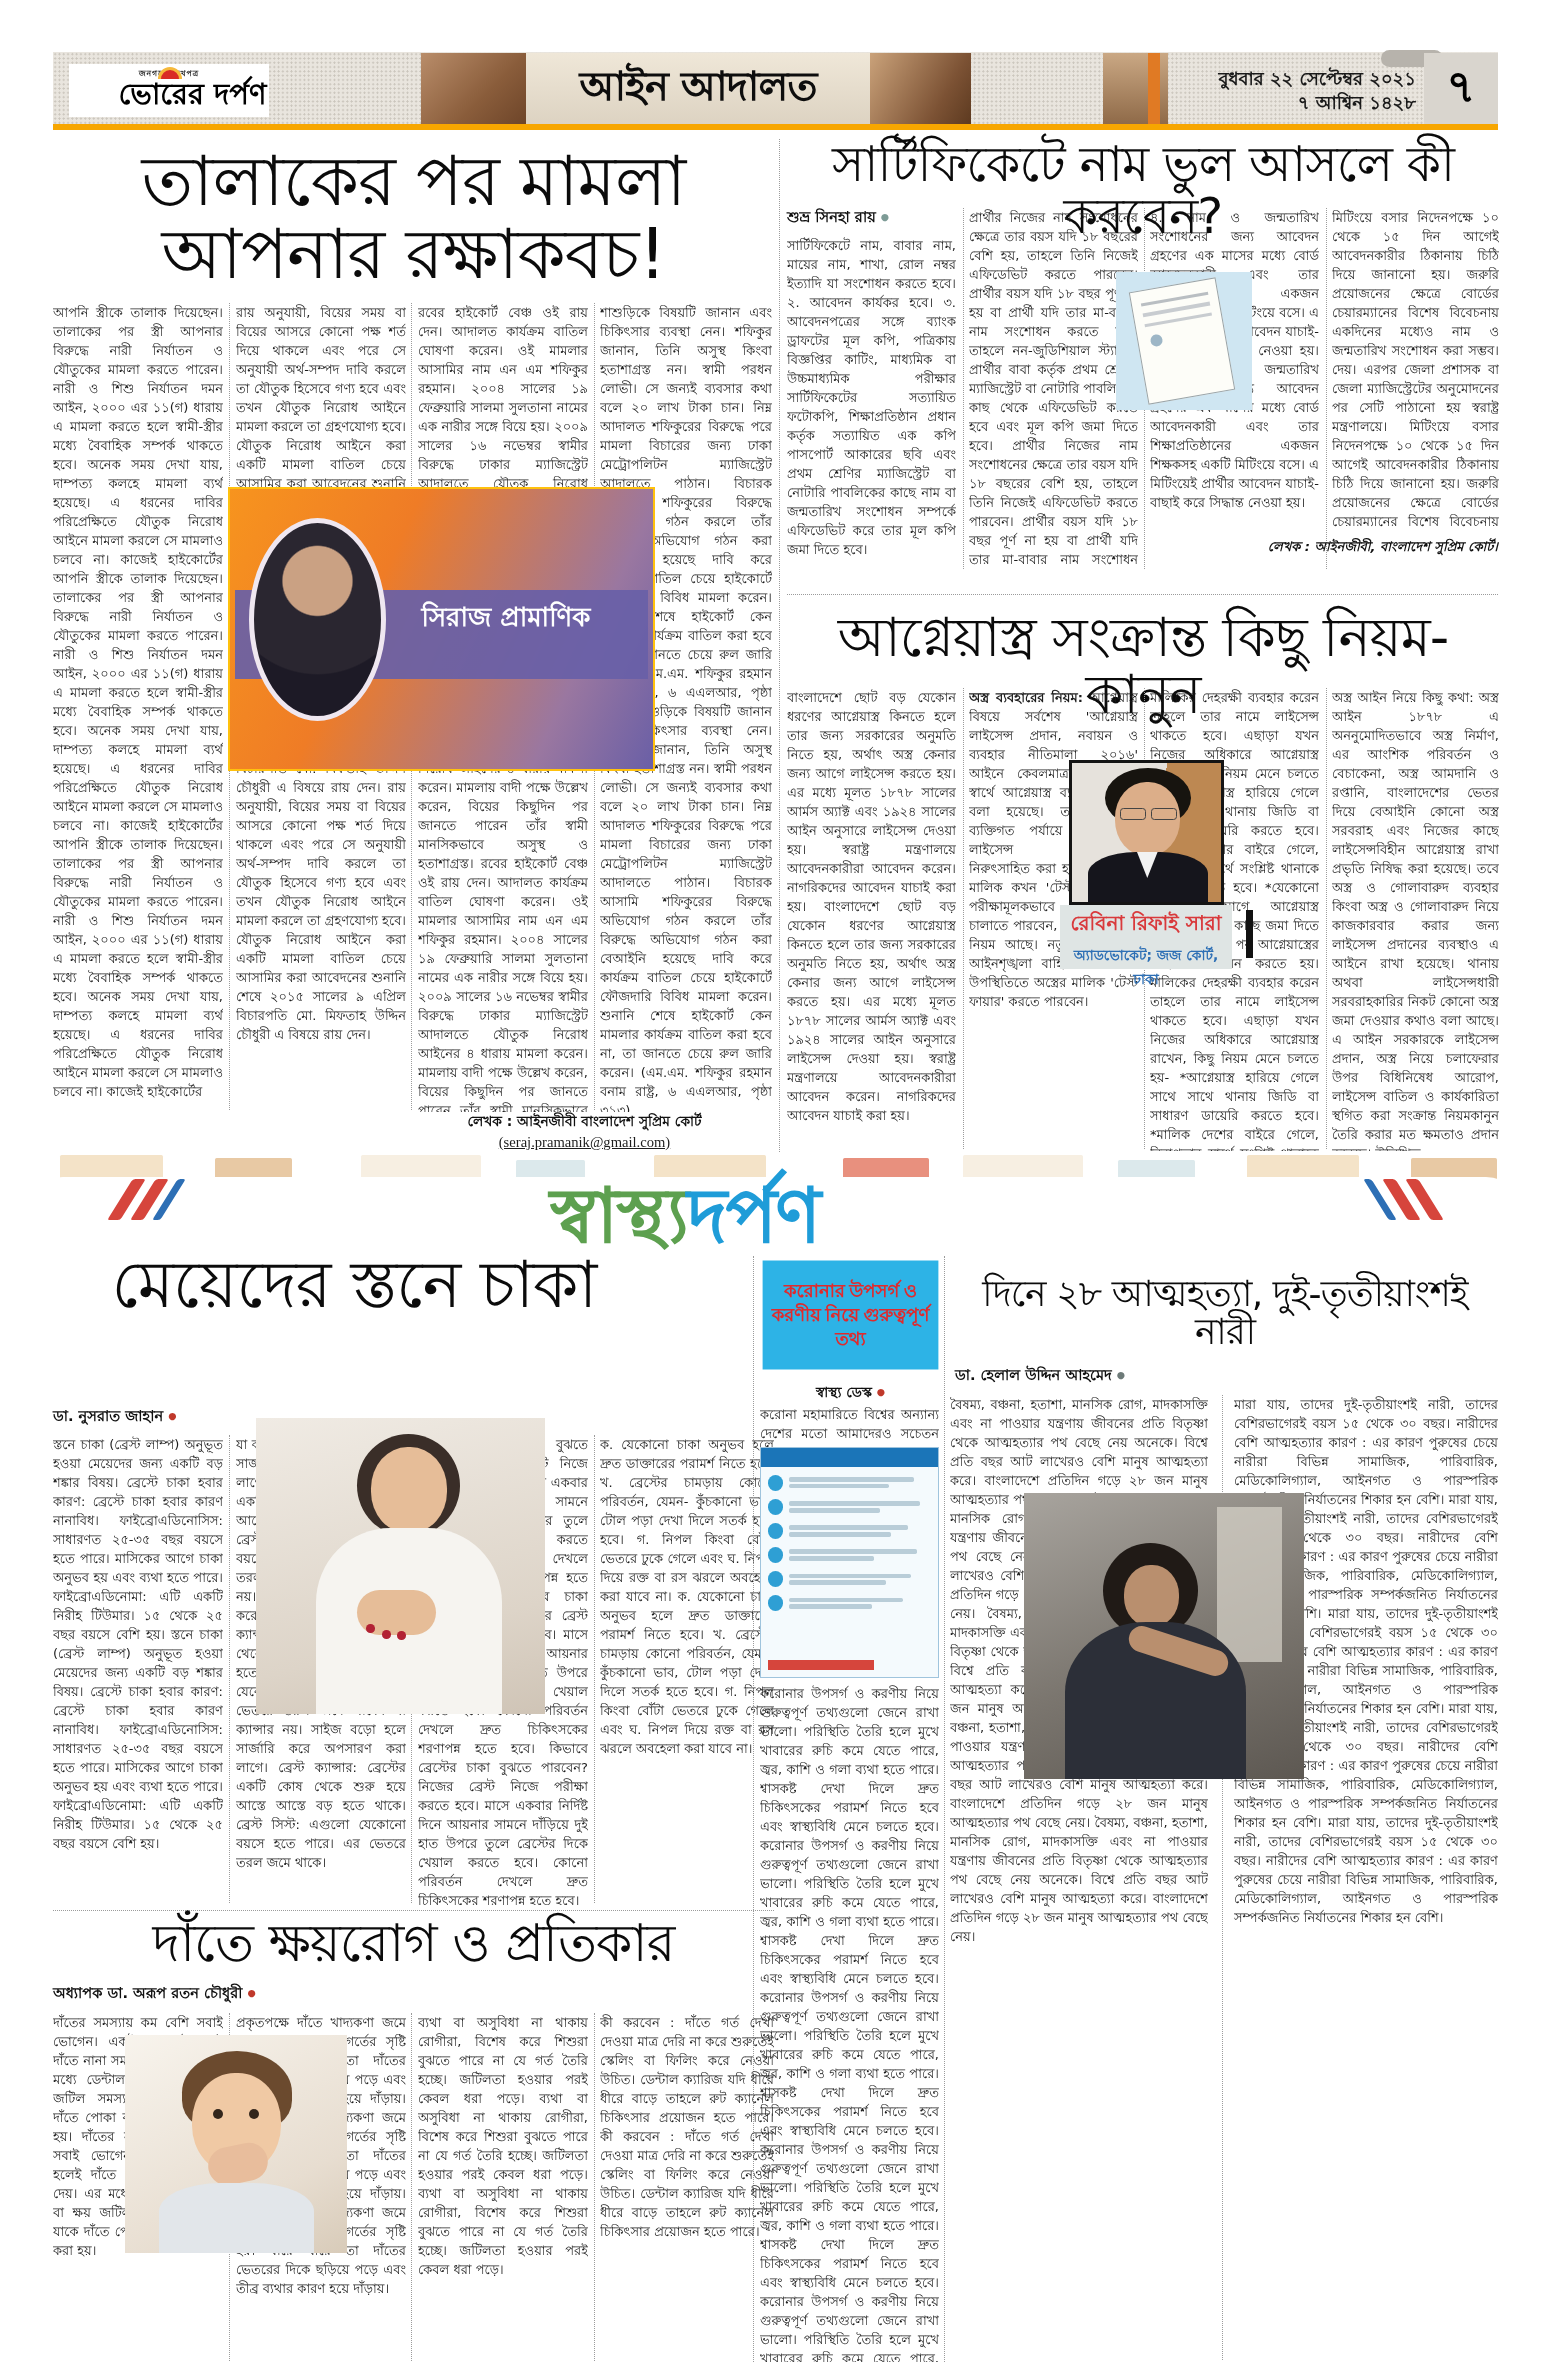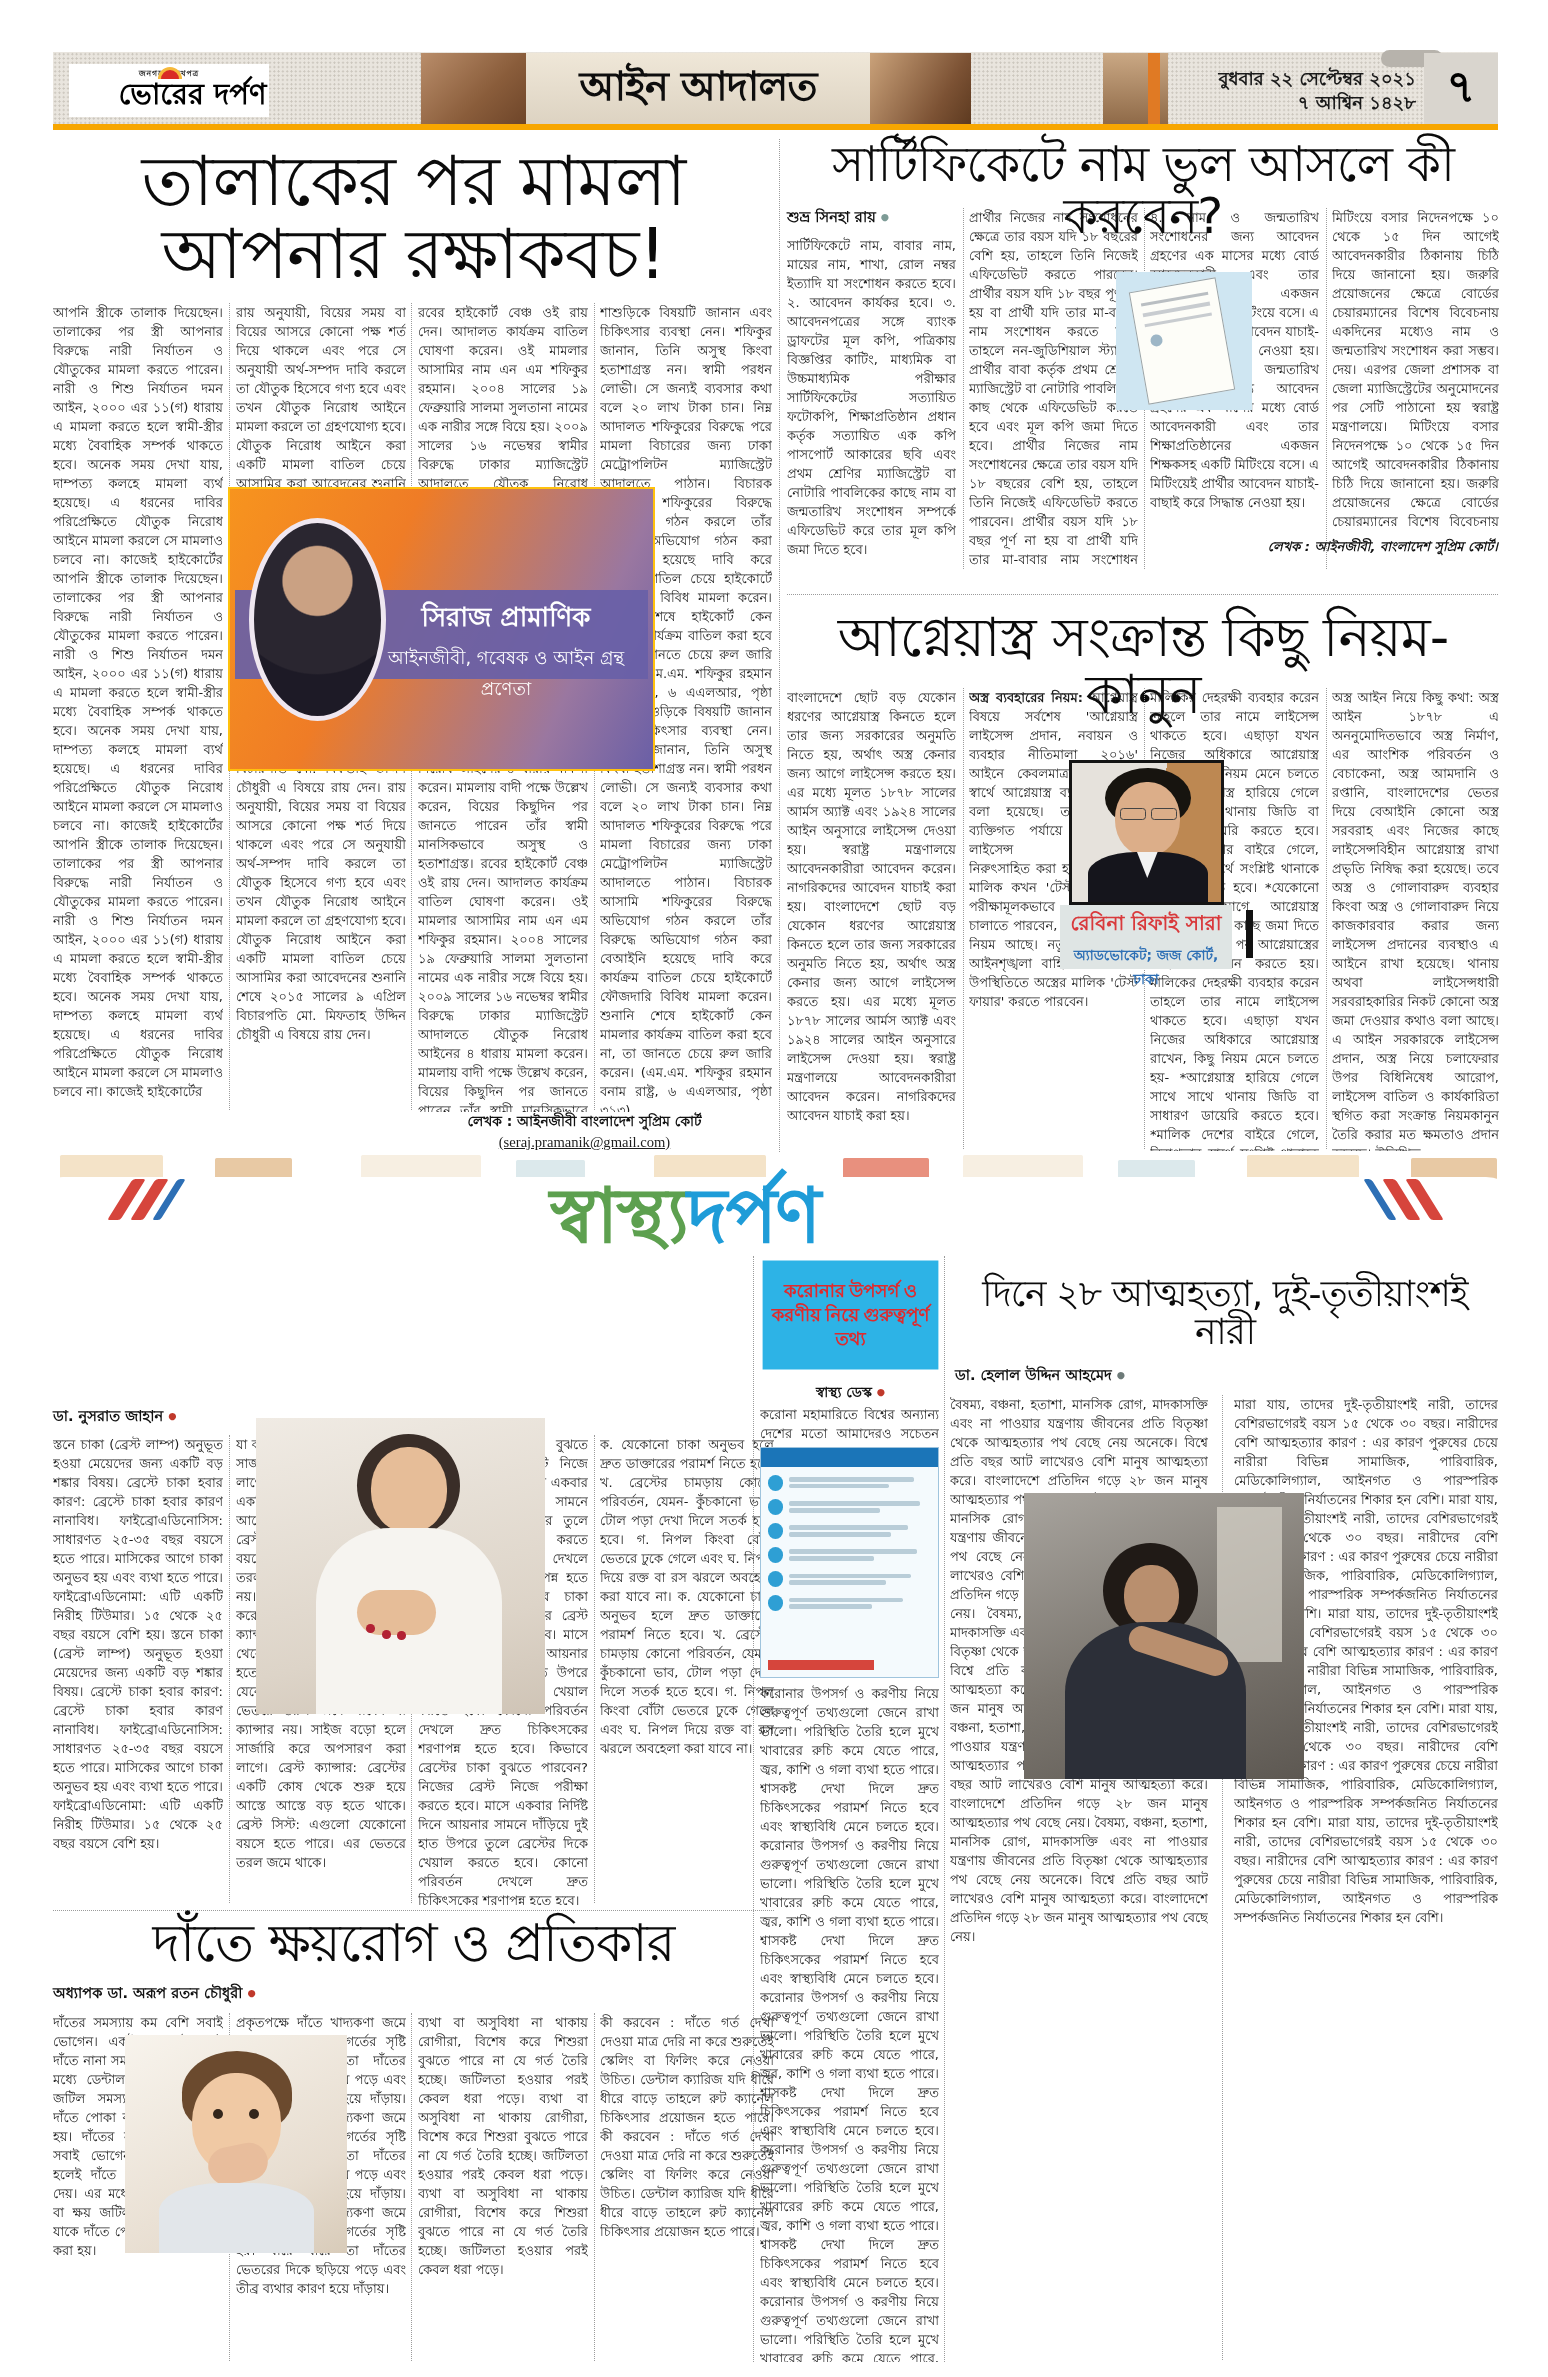--- a/index.html
+++ b/index.html
@@ -94,21 +94,20 @@
   <div class="col" style="left:600px;top:303px;width:172px;height:809px;">শাশুড়িকে বিষয়টি জানান এবং চিকিৎসার ব্যবস্থা নেন। শফিকুর জানান, তিনি অসুস্থ কিংবা হতাশাগ্রস্ত নন। স্বামী পরধন লোভী। সে জন্যই ব্যবসার কথা বলে ২০ লাখ টাকা চান। নিম্ন আদালত শফিকুরের বিরুদ্ধে পরে মামলা বিচারের জন্য ঢাকা মেট্রোপলিটন ম্যাজিস্ট্রেট আদালতে পাঠান। বিচারক আসামি শফিকুরের বিরুদ্ধে অভিযোগ গঠন করলে তাঁর বিরুদ্ধে অভিযোগ গঠন করা বেআইনি হয়েছে দাবি করে কার্যক্রম বাতিল চেয়ে হাইকোর্টে ফৌজদারি বিবিধ মামলা করেন। শুনানি শেষে হাইকোর্ট কেন মামলার কার্যক্রম বাতিল করা হবে না, তা জানতে চেয়ে রুল জারি করেন। (এম.এম. শফিকুর রহমান বনাম রাষ্ট্র, ৬ এএলআর, পৃষ্ঠা ৩১৩) শাশুড়িকে বিষয়টি জানান এবং চিকিৎসার ব্যবস্থা নেন। শফিকুর জানান, তিনি অসুস্থ কিংবা হতাশাগ্রস্ত নন। স্বামী পরধন লোভী। সে জন্যই ব্যবসার কথা বলে ২০ লাখ টাকা চান। নিম্ন আদালত শফিকুরের বিরুদ্ধে পরে মামলা বিচারের জন্য ঢাকা মেট্রোপলিটন ম্যাজিস্ট্রেট আদালতে পাঠান। বিচারক আসামি শফিকুরের বিরুদ্ধে অভিযোগ গঠন করলে তাঁর বিরুদ্ধে অভিযোগ গঠন করা বেআইনি হয়েছে দাবি করে কার্যক্রম বাতিল চেয়ে হাইকোর্টে ফৌজদারি বিবিধ মামলা করেন। শুনানি শেষে হাইকোর্ট কেন মামলার কার্যক্রম বাতিল করা হবে না, তা জানতে চেয়ে রুল জারি করেন। (এম.এম. শফিকুর রহমান বনাম রাষ্ট্র, ৬ এএলআর, পৃষ্ঠা ৩১৩)</div>
 
   <div class="vdots" style="left:229px;top:303px;height:807px;"></div>
   <div class="vdots" style="left:411px;top:303px;height:807px;"></div>
   <div class="vdots" style="left:594px;top:303px;height:807px;"></div>
 
   <div class="authorbox">
     <div class="oval"></div>
     <div class="author-banner">
       <div style="font-size:26px;font-weight:800;margin-top:6.9px;">সিরাজ প্রামাণিক</div>
-      <div style="font-size:18px;margin-top:3.4px;">আইনজীবী, গবেষক ও আইন গ্রন্থ প্রণেতা</div>
     </div>
   </div>
 
   <div class="abs" style="left:404px;top:1111px;width:361px;text-align:center;line-height:1.5;">
     <div class="credit">লেখক : আইনজীবী বাংলাদেশ সুপ্রিম কোর্ট</div>
     <div class="u" style="font-size:14.6px;">(seraj.pramanik@gmail.com)</div>
   </div>
 
   <div class="vdots" style="left:779px;top:139px;height:1013px;"></div>
 
@@ -188,20 +187,21 @@
     <div class="chev" style="left:1418px;top:24px;background:#d6453c;transform:skewX(32deg);"></div>
     <div class="chev" style="left:1395px;top:24px;background:#d6453c;transform:skewX(32deg);"></div>
     <div class="chev" style="left:1376px;top:24px;width:7.7px;background:#2d6fb5;transform:skewX(32deg);"></div>
 
     <div class="abs" style="left:550px;top:1.7px;font-size:76px;font-weight:900;letter-spacing:-1.7px;">
       <span style="color:#5da04f;">স্বাস্থ্য</span><span style="color:#1e9cd8;">দর্পণ</span>
     </div>
   </div>
 
   <div class="hl" style="left:53px;top:1251px;width:602px;font-size:65px;">
+    <div>মেয়েদের স্তনে চাকা</div>
   </div>
   <div class="byline" style="left:53px;top:1405px;">
     <span>ডা. নুসরাত জাহান</span>
     <span class="bullet" style="color:#c0392b;">●</span>
   </div>
 
   <div class="col" style="left:53px;top:1435px;width:170px;height:470px;">স্তনে চাকা (ব্রেস্ট লাম্প) অনুভূত হওয়া মেয়েদের জন্য একটি বড় শঙ্কার বিষয়। ব্রেস্টে চাকা হবার কারণ: ব্রেস্টে চাকা হবার কারণ নানাবিধ। ফাইব্রোএডিনোসিস: সাধারণত ২৫-৩৫ বছর বয়সে হতে পারে। মাসিকের আগে চাকা অনুভব হয় এবং ব্যথা হতে পারে। ফাইব্রোএডিনোমা: এটি একটি নিরীহ টিউমার। ১৫ থেকে ২৫ বছর বয়সে বেশি হয়। স্তনে চাকা (ব্রেস্ট লাম্প) অনুভূত হওয়া মেয়েদের জন্য একটি বড় শঙ্কার বিষয়। ব্রেস্টে চাকা হবার কারণ: ব্রেস্টে চাকা হবার কারণ নানাবিধ। ফাইব্রোএডিনোসিস: সাধারণত ২৫-৩৫ বছর বয়সে হতে পারে। মাসিকের আগে চাকা অনুভব হয় এবং ব্যথা হতে পারে। ফাইব্রোএডিনোমা: এটি একটি নিরীহ টিউমার। ১৫ থেকে ২৫ বছর বয়সে বেশি হয়।</div>
   <div class="col" style="left:236px;top:1435px;width:170px;height:470px;">যা ক্যান্সার নয়। সাইজ বড়ো হলে সার্জারি করে অপসারণ করা লাগে। ব্রেস্ট ক্যান্সার: ব্রেস্টের একটি কোষ থেকে শুরু হয়ে আস্তে আস্তে বড় হতে থাকে। ব্রেস্ট সিস্ট: এগুলো যেকোনো বয়সে হতে পারে। এর ভেতরে তরল জমে থাকে। যা ক্যান্সার নয়। সাইজ বড়ো হলে সার্জারি করে অপসারণ করা লাগে। ব্রেস্ট ক্যান্সার: ব্রেস্টের একটি কোষ থেকে শুরু হয়ে আস্তে আস্তে বড় হতে থাকে। ব্রেস্ট সিস্ট: এগুলো যেকোনো বয়সে হতে পারে। এর ভেতরে তরল জমে থাকে। যা ক্যান্সার নয়। সাইজ বড়ো হলে সার্জারি করে অপসারণ করা লাগে। ব্রেস্ট ক্যান্সার: ব্রেস্টের একটি কোষ থেকে শুরু হয়ে আস্তে আস্তে বড় হতে থাকে। ব্রেস্ট সিস্ট: এগুলো যেকোনো বয়সে হতে পারে। এর ভেতরে তরল জমে থাকে।</div>
   <div class="col" style="left:418px;top:1435px;width:170px;height:470px;">কিভাবে ব্রেস্টের চাকা বুঝতে পারবেন? নিজের ব্রেস্ট নিজে পরীক্ষা করতে হবে। মাসে একবার নির্দিষ্ট দিনে আয়নার সামনে দাঁড়িয়ে দুই হাত উপরে তুলে ব্রেস্টের দিকে খেয়াল করতে হবে। কোনো পরিবর্তন দেখলে দ্রুত চিকিৎসকের শরণাপন্ন হতে হবে। কিভাবে ব্রেস্টের চাকা বুঝতে পারবেন? নিজের ব্রেস্ট নিজে পরীক্ষা করতে হবে। মাসে একবার নির্দিষ্ট দিনে আয়নার সামনে দাঁড়িয়ে দুই হাত উপরে তুলে ব্রেস্টের দিকে খেয়াল করতে হবে। কোনো পরিবর্তন দেখলে দ্রুত চিকিৎসকের শরণাপন্ন হতে হবে। কিভাবে ব্রেস্টের চাকা বুঝতে পারবেন? নিজের ব্রেস্ট নিজে পরীক্ষা করতে হবে। মাসে একবার নির্দিষ্ট দিনে আয়নার সামনে দাঁড়িয়ে দুই হাত উপরে তুলে ব্রেস্টের দিকে খেয়াল করতে হবে। কোনো পরিবর্তন দেখলে দ্রুত চিকিৎসকের শরণাপন্ন হতে হবে।</div>
   <div class="col" style="left:600px;top:1435px;width:174px;height:470px;">ক. যেকোনো চাকা অনুভব হলে দ্রুত ডাক্তারের পরামর্শ নিতে হবে। খ. ব্রেস্টের চামড়ায় কোনো পরিবর্তন, যেমন- কুঁচকানো ভাব, টোল পড়া দেখা দিলে সতর্ক হতে হবে। গ. নিপল কিংবা বোঁটা ভেতরে ঢুকে গেলে এবং ঘ. নিপল দিয়ে রক্ত বা রস ঝরলে অবহেলা করা যাবে না। ক. যেকোনো চাকা অনুভব হলে দ্রুত ডাক্তারের পরামর্শ নিতে হবে। খ. ব্রেস্টের চামড়ায় কোনো পরিবর্তন, যেমন- কুঁচকানো ভাব, টোল পড়া দেখা দিলে সতর্ক হতে হবে। গ. নিপল কিংবা বোঁটা ভেতরে ঢুকে গেলে এবং ঘ. নিপল দিয়ে রক্ত বা রস ঝরলে অবহেলা করা যাবে না।</div>

